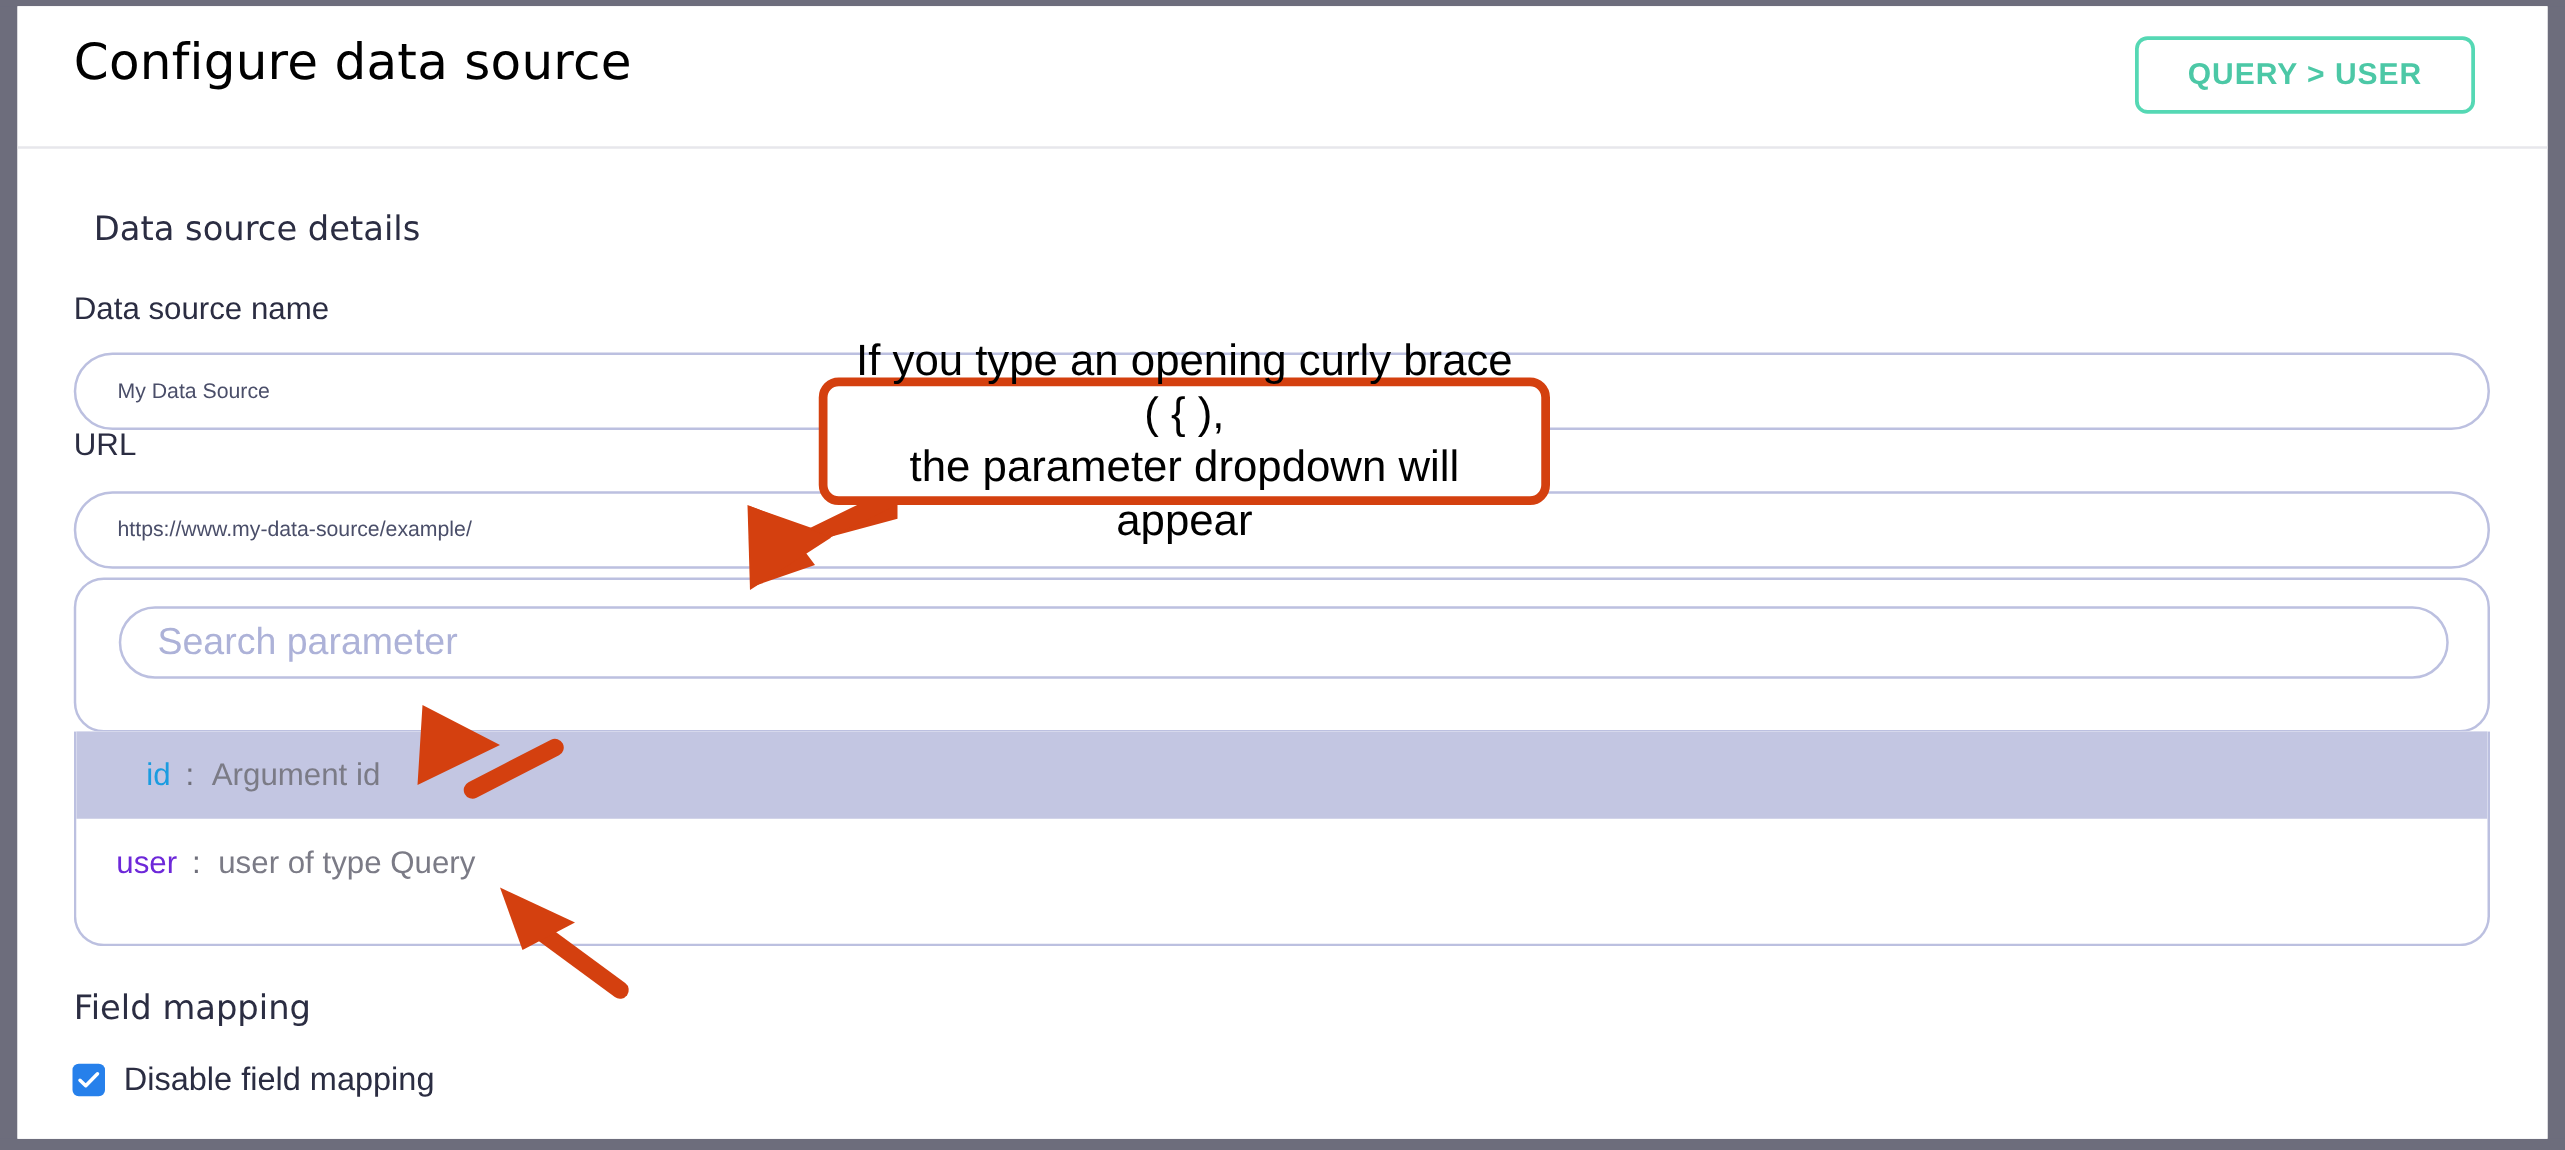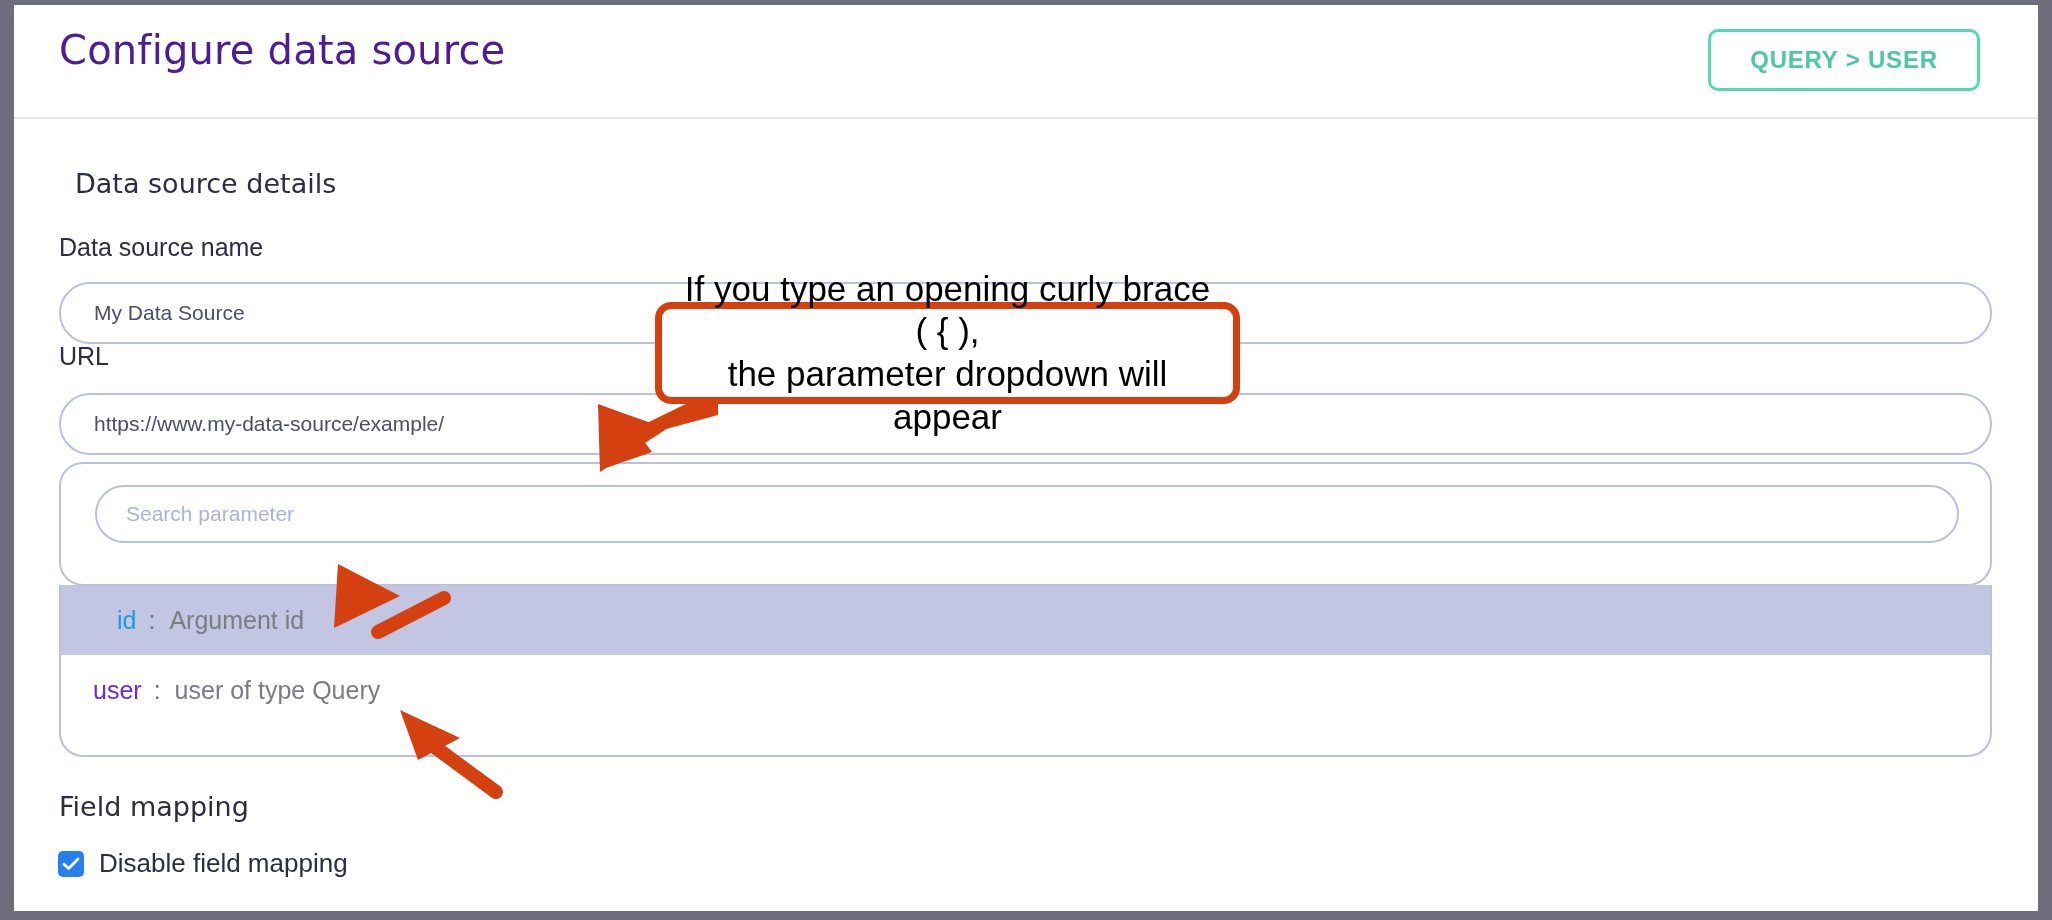--- a/index.html
+++ b/index.html
@@ -61,21 +61,21 @@
     width: 2024px; height: 114px;
     border-bottom: 2px solid #e7e7ec;
     box-sizing: border-box;
   }
   .page-title {
     position: absolute;
     left: 45px;
     top: 22px;
     font-size: 40px;
     font-weight: 500;
-    color: #4c1d95;
+    color: #000000;
     letter-spacing: 0.2px;
     font-family: "DejaVu Sans", sans-serif;
     white-space: nowrap;
   }
   .query-btn {
     position: absolute;
     right: 58px;
     top: 24px;
     width: 272px;
     height: 62px;
@@ -123,21 +123,21 @@
     left: 45px;
     width: 1933px;
     height: 62px;
     border: 2px solid #bcc0e0;
     border-radius: 31px;
     background: #ffffff;
     box-sizing: border-box;
     display: flex;
     align-items: center;
     padding-left: 33px;
-    font-size: 21px;
+    font-size: 17px;
     color: #4a4e69;
     font-family: "Liberation Sans", sans-serif;
     cursor: text;
   }
   #input-name { top: 277px; }
   #input-url  { top: 388px; }
 
   
   .param-panel {
     position: absolute;
@@ -157,21 +157,21 @@
     top: 21px;
     width: 1864px;
     height: 58px;
     border: 2px solid #bcc0e0;
     border-radius: 29px;
     background: #ffffff;
     box-sizing: border-box;
     display: flex;
     align-items: center;
     padding-left: 29px;
-    font-size: 21px;
+    font-size: 30px;
     color: #adb2d8;
     font-family: "Liberation Sans", sans-serif;
     cursor: text;
   }
 
   .param-list {
     position: absolute;
     left: 45px;
     top: 580px;
     width: 1933px;

